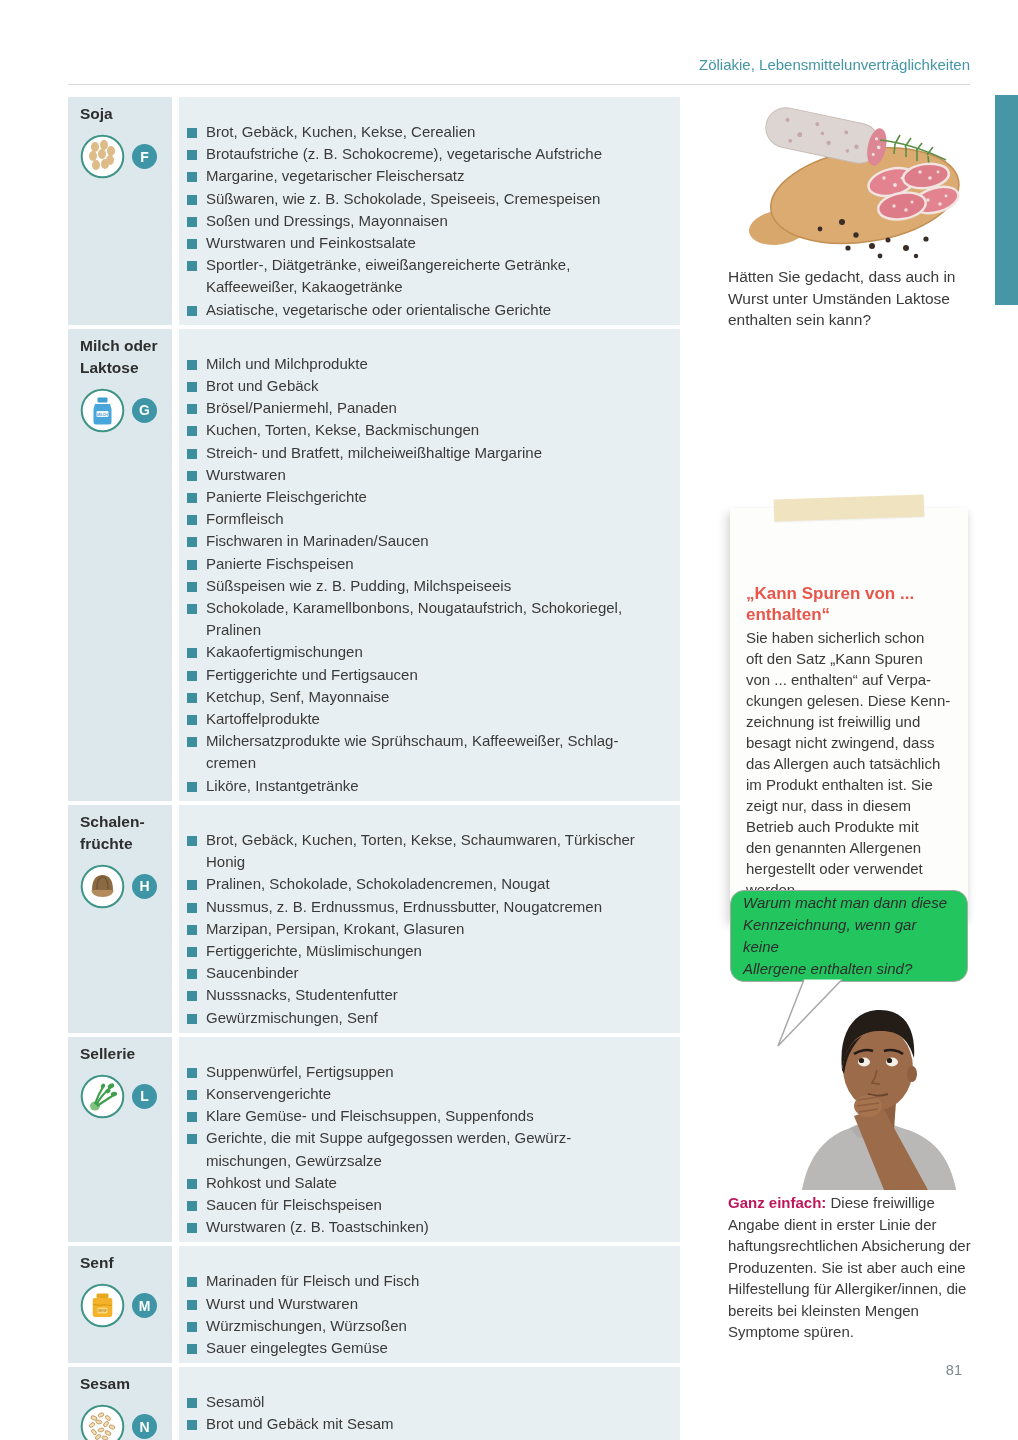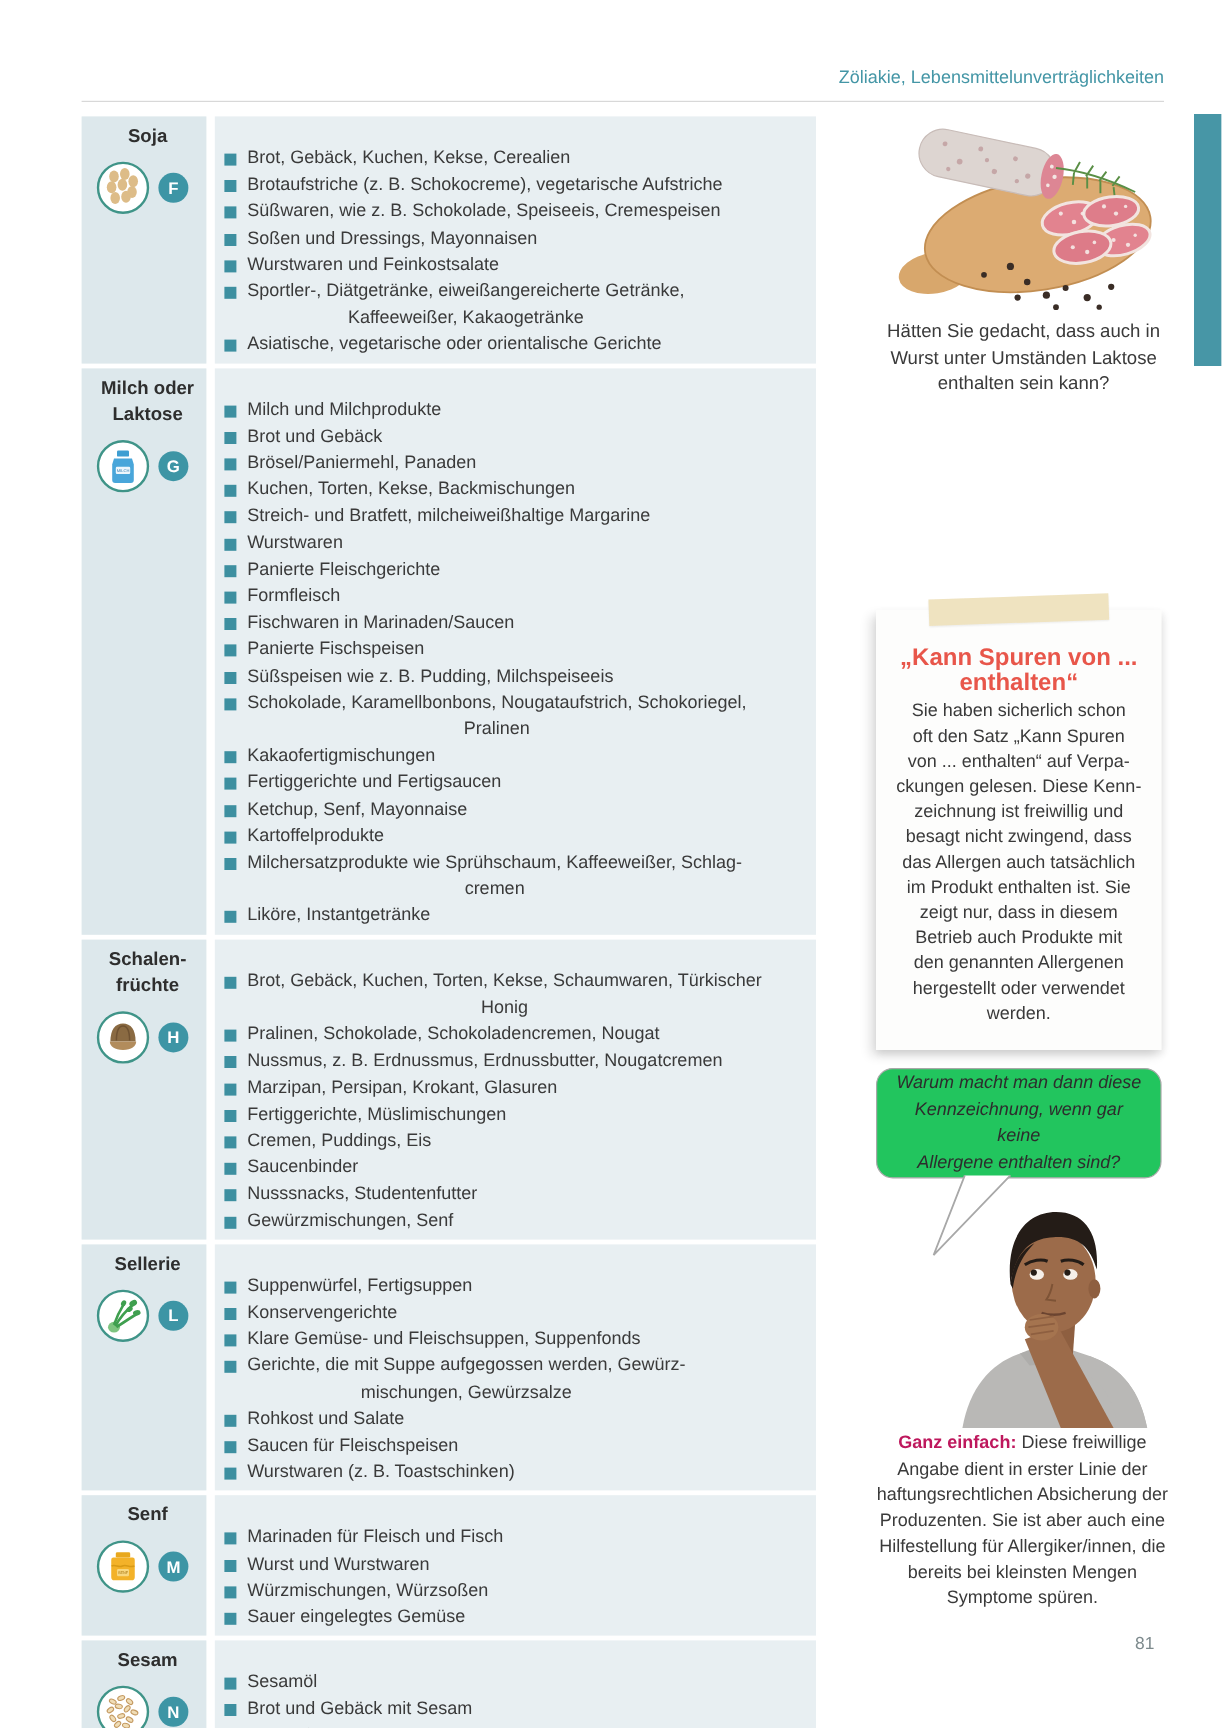--- a/index.html
+++ b/index.html
@@ -1,17 +1,17 @@
 <!DOCTYPE html>
 <html><head>
 <meta charset="utf-8">
 <style>
   * { margin:0; padding:0; box-sizing:border-box; }
   body { background:#ffffff; font-family:"Liberation Sans", sans-serif; }
-  .page { position:relative; width:1018px; height:1440px; background:#fff; overflow:hidden;text-align:center; }
+  .page { position:relative; width:1018px; height:1440px; background:#fff; overflow:hidden; }
 
   
   .running-head { position:absolute; top:56px; right:48px; font-size:15px; color:#4496a6; }
   .head-rule { position:absolute; top:84px; left:68px; width:902px; height:1px; background:#d8d8d8; }
   .edge-tab { position:absolute; top:95px; right:0; width:23px; height:210px; background:#4796a6; }
 
   
   .allergen-table { position:absolute; top:97px; left:68px; width:612px; display:flex; flex-direction:column; gap:4px; }
   .a-row { display:flex; }
   .a-label-cell { width:104px; margin-right:7px; background:#dde8ec; padding:6px 6px 6px 12px; flex:none; }
@@ -23,21 +23,21 @@
   .a-items { list-style:none;margin-top:20px; }
   .a-items li { display:flex; align-items:flex-start; font-size:15px; color:#3a3a3a; line-height:22.2px; }
   .bullet-sq { flex:none; width:10px; height:10px; background:#3d8fa0; margin:7px 9px 0 0; }
   .item-text { white-space:pre-line; }
 
   
   .aside-caption { position:absolute; left:728px; top:266px; width:250px; font-size:15.5px; line-height:21.5px; color:#3a3a3a; }
 
   .note-box { position:absolute; left:730px; top:508px; width:238px; background:#fdfdfc; box-shadow:-4px 5px 9px rgba(0,0,0,0.14), 2px 3px 6px rgba(0,0,0,0.08); padding:30px 16px 20px 16px; }
   .note-tape { position:absolute; left:44px; top:-11px; width:150px; height:22px; background:#efe2bd; opacity:0.95; transform:rotate(-2deg); box-shadow:0 1px 2px rgba(0,0,0,0.08); }
-  .note-title { color:#e8564a; font-weight:bold; font-size:20px; line-height:21px; white-space:pre-line; margin-bottom:2px; }
+  .note-title { color:#e8564a; font-weight:bold; font-size:17px; line-height:21px; white-space:pre-line; margin-bottom:2px;margin-top:45px; }
   .note-body { font-size:15px; line-height:21px; color:#3a3a3a; white-space:pre-line; }
 
   .speech-bubble { position:absolute; left:730px; top:890px; width:238px; border:1.5px solid #a8a8a8; border-radius:14px; background:#22c55e; padding:1px 12px; font-size:15px; font-style:italic; line-height:22px; color:#2d2d2d; white-space:pre-line; z-index:2; }
   .bubble-tail { position:absolute; left:762px; top:978px; z-index:3; }
 
   .person-figure { position:absolute; left:788px; top:984px; z-index:1; }
   .sausage-figure { position:absolute; left:730px; top:98px; }
 
   .answer-para { position:absolute; left:728px; top:1192px; width:248px; font-size:15px; line-height:21.5px; color:#3a3a3a; }
   .answer-lead { font-weight:bold; color:#be185d; }
@@ -81,20 +81,24 @@
             <li>
               <span class="bullet-sq"></span>
               <span class="item-text">Brot, Gebäck, Kuchen, Kekse, Cerealien</span>
             </li>
             <li>
               <span class="bullet-sq"></span>
               <span class="item-text">Brotaufstriche (z. B. Schokocreme), vegetarische Aufstriche</span>
             </li>
             <li>
               <span class="bullet-sq"></span>
+              <span class="item-text">Margarine, vegetarischer Fleischersatz</span>
+            </li>
+            <li>
+              <span class="bullet-sq"></span>
               <span class="item-text">Süßwaren, wie z. B. Schokolade, Speiseeis, Cremespeisen</span>
             </li>
             <li>
               <span class="bullet-sq"></span>
               <span class="item-text">Soßen und Dressings, Mayonnaisen</span>
             </li>
             <li>
               <span class="bullet-sq"></span>
               <span class="item-text">Wurstwaren und Feinkostsalate</span>
             </li>
@@ -239,24 +243,20 @@
               <span class="bullet-sq"></span>
               <span class="item-text">Nussmus, z. B. Erdnussmus, Erdnussbutter, Nougatcremen</span>
             </li>
             <li>
               <span class="bullet-sq"></span>
               <span class="item-text">Marzipan, Persipan, Krokant, Glasuren</span>
             </li>
             <li>
               <span class="bullet-sq"></span>
               <span class="item-text">Fertiggerichte, Müslimischungen</span>
-            </li>
-            <li>
-              <span class="bullet-sq"></span>
-              <span class="item-text">Cremen, Puddings, Eis</span>
             </li>
             <li>
               <span class="bullet-sq"></span>
               <span class="item-text">Saucenbinder</span>
             </li>
             <li>
               <span class="bullet-sq"></span>
               <span class="item-text">Nusssnacks, Studentenfutter</span>
             </li>
             <li>

